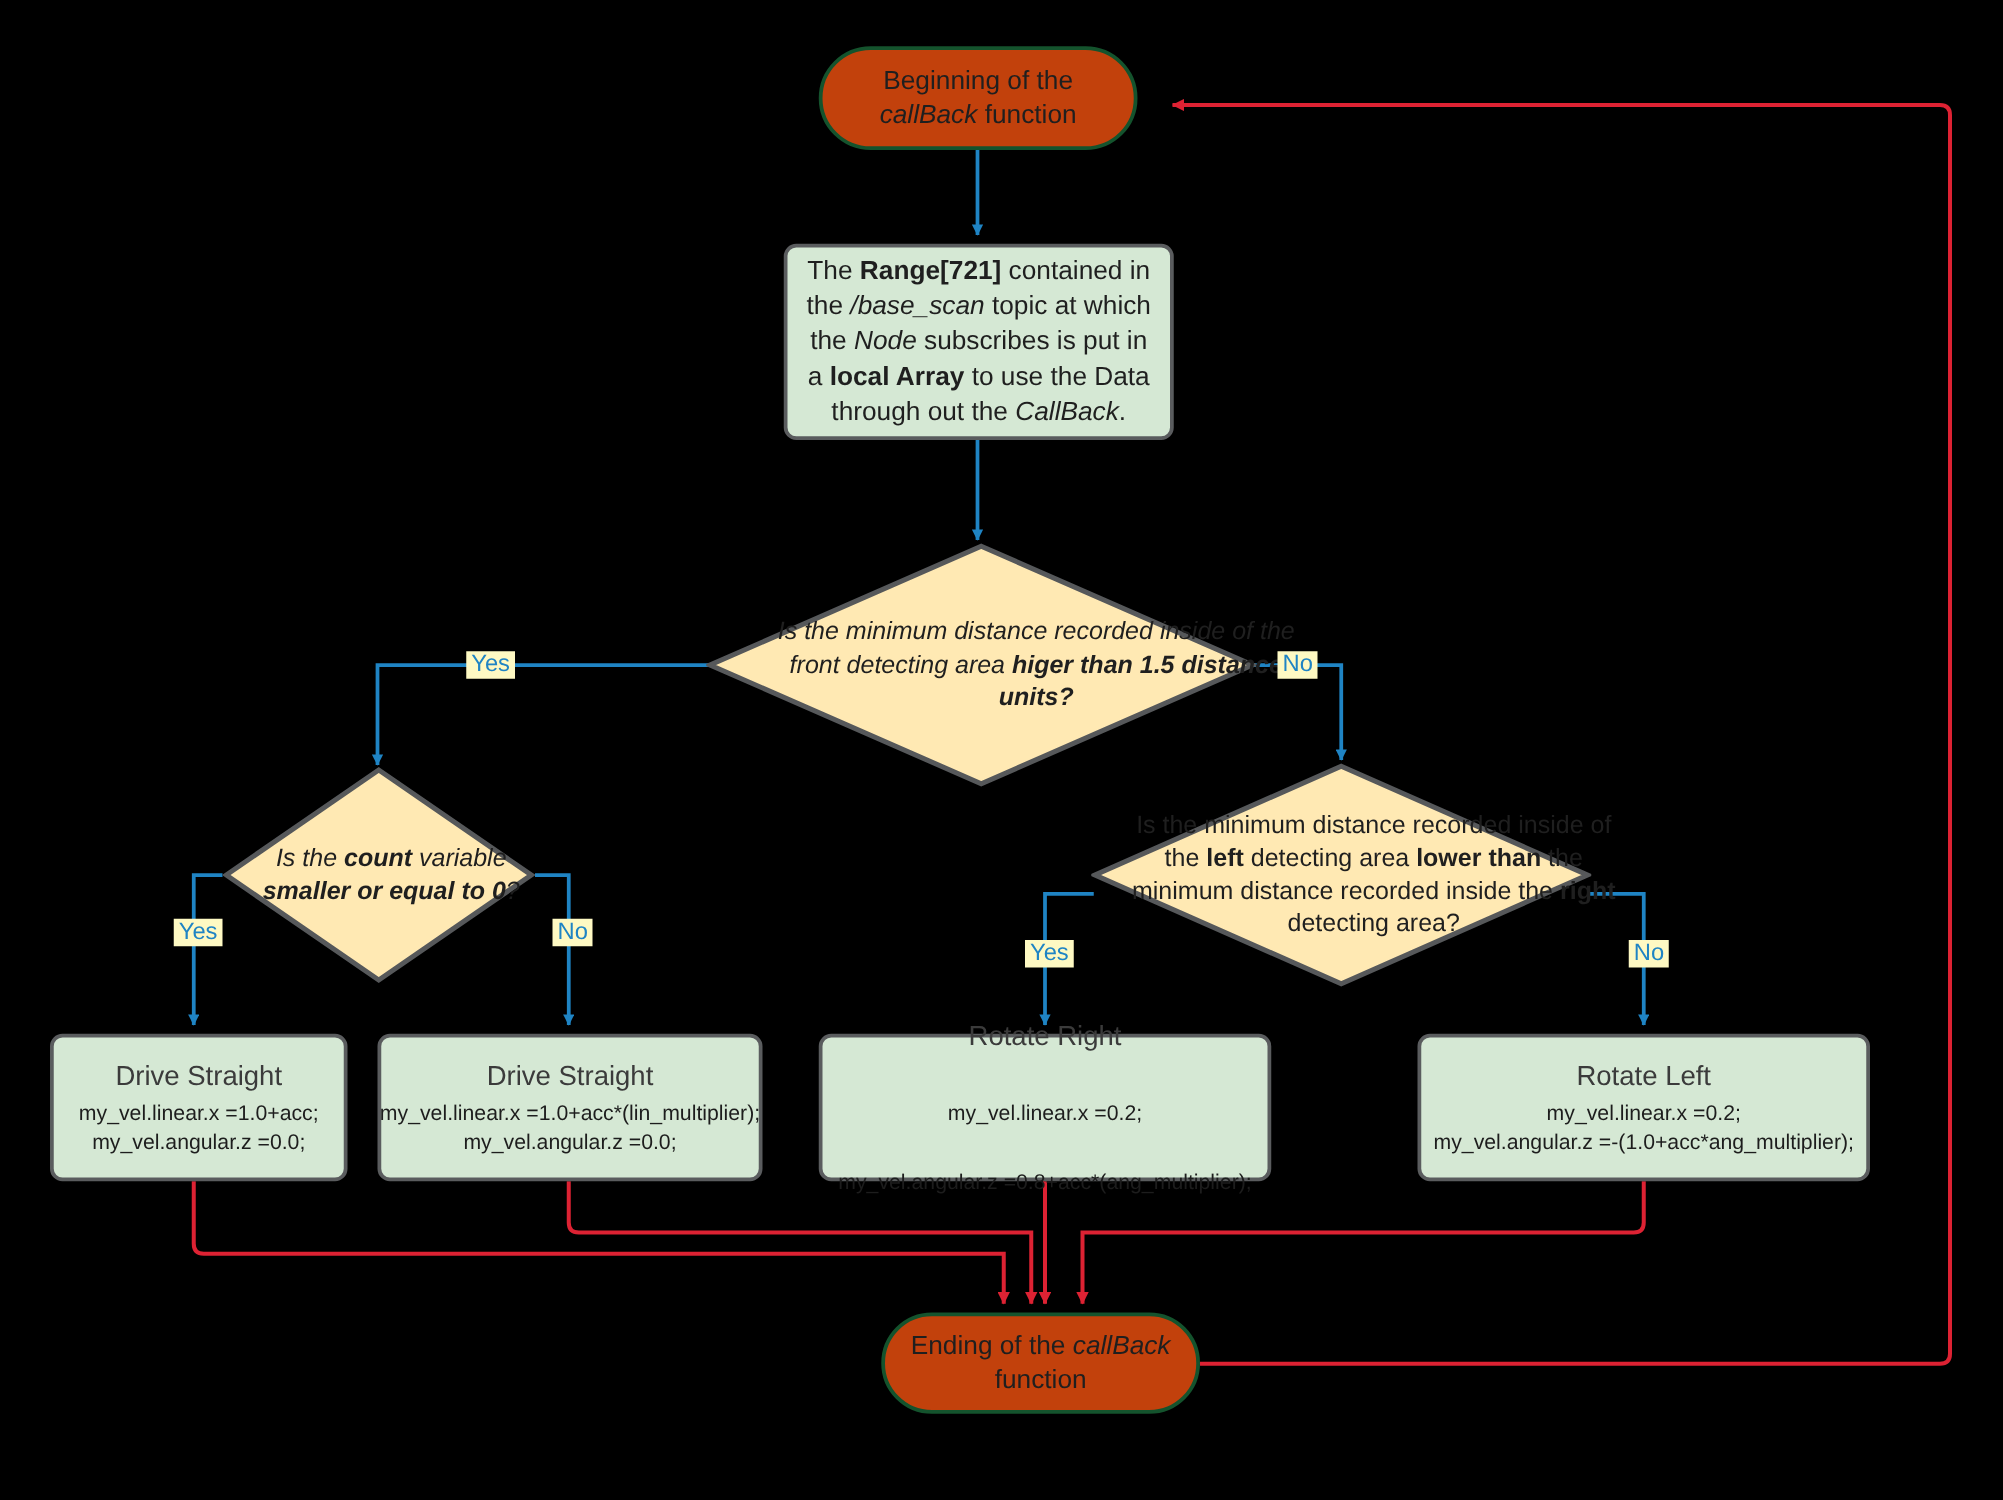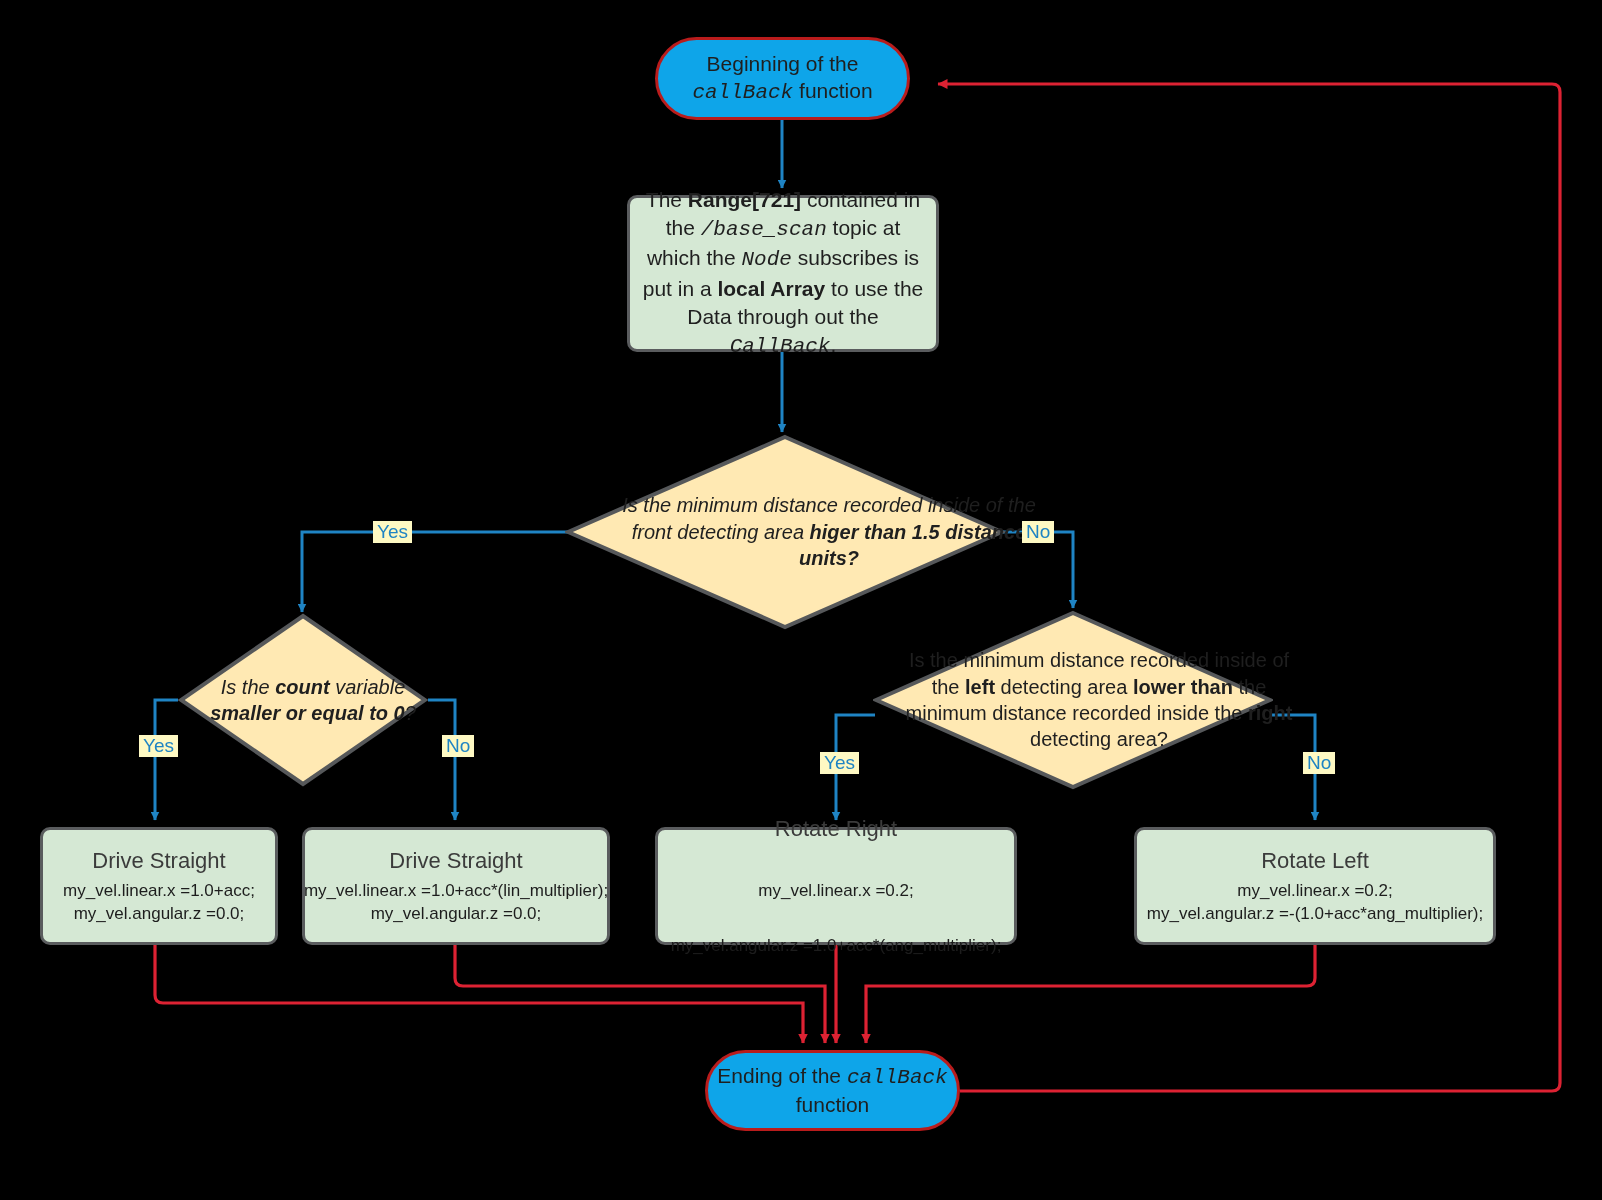--- a/index.html
+++ b/index.html
@@ -29,22 +29,22 @@
     display: flex;
     flex-direction: column;
     align-items: center;
     justify-content: center;
     text-align: center;
     color: #1f1f1f;
     z-index: 3;
   }
   
   .terminal {
-    background: #0ea5e9;
-    border: 3px solid #b91c1c;
+    background: #c2410c;
+    border: 3px solid #14532d;
     border-radius: 999px;
     font-size: 21px;
     line-height: 1.28;
   }
   
   .process {
     background: #d5e8d4;
     border: 3px solid #5a5c5e;
     border-radius: 10px;
     font-size: 21px;
@@ -97,21 +97,21 @@
     color: #1f84c4;
     font-weight: normal;
     font-size: 19px;
     font-family: "Liberation Sans", sans-serif;
     z-index: 4;
     background: #fef9c3;
     padding: 0 4px;
     white-space: nowrap;
   }
   b { font-weight: bold; }
-  i { font-style: italic; font-family: Liberation Mono, monospace; }
+  i { font-style: italic; }
 </style>
 </head>
 <body>
 
 <div id="canvas">
 
   <svg class="edges" viewBox="0 0 1602 1200">
     <defs>
       <marker id="arrowBlue" markerWidth="10" markerHeight="9" refX="8.5" refY="4.5" orient="auto" markerUnits="userSpaceOnUse">
         <path d="M0,0 L9,4.5 L0,9 z" fill="#1f84c4"></path>
@@ -208,21 +208,21 @@
 
   <div class="node process" style="left:302px; top:827px; width:308px; height:118px;">
     <div class="head">Drive Straight</div>
     <div class="codeline">my_vel.linear.x =1.0+acc*(lin_multiplier);</div>
     <div class="codeline">my_vel.angular.z =0.0;</div>
   </div>
 
   <div class="node process" style="left:655px; top:827px; width:362px; height:118px;gap:32px;">
     <div class="head">Rotate Right</div>
     <div class="codeline">my_vel.linear.x =0.2;</div>
-    <div class="codeline">my_vel.angular.z =1.0+acc*(ang_multiplier);</div>
+    <div class="codeline">my_vel.angular.z =0.8+acc*(ang_multiplier);</div>
   </div>
 
   <div class="node process" style="left:1134px; top:827px; width:362px; height:118px;">
     <div class="head">Rotate Left</div>
     <div class="codeline">my_vel.linear.x =0.2;</div>
     <div class="codeline">my_vel.angular.z =-(1.0+acc*ang_multiplier);</div>
   </div>
 
   <div class="node terminal" style="left:705px; top:1050px; width:255px; height:81px;">
     <div>

